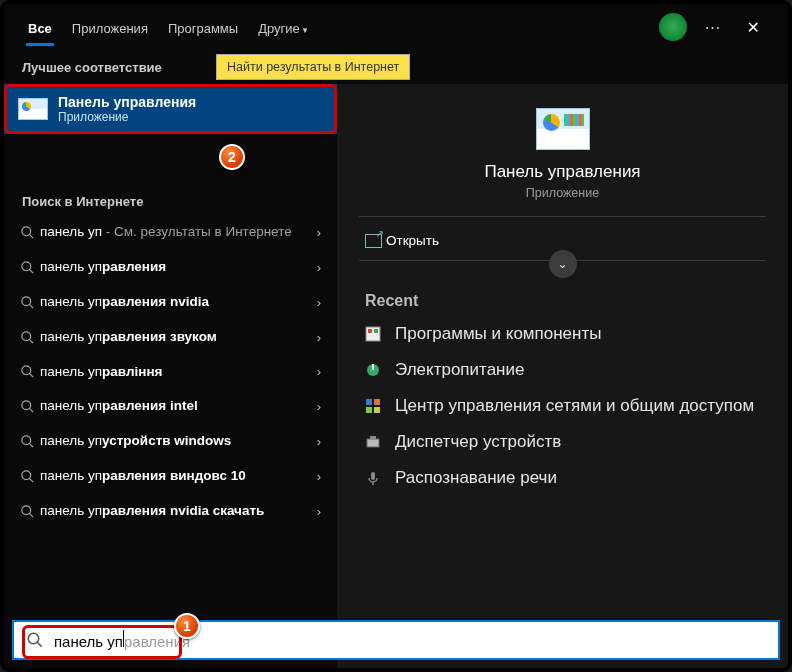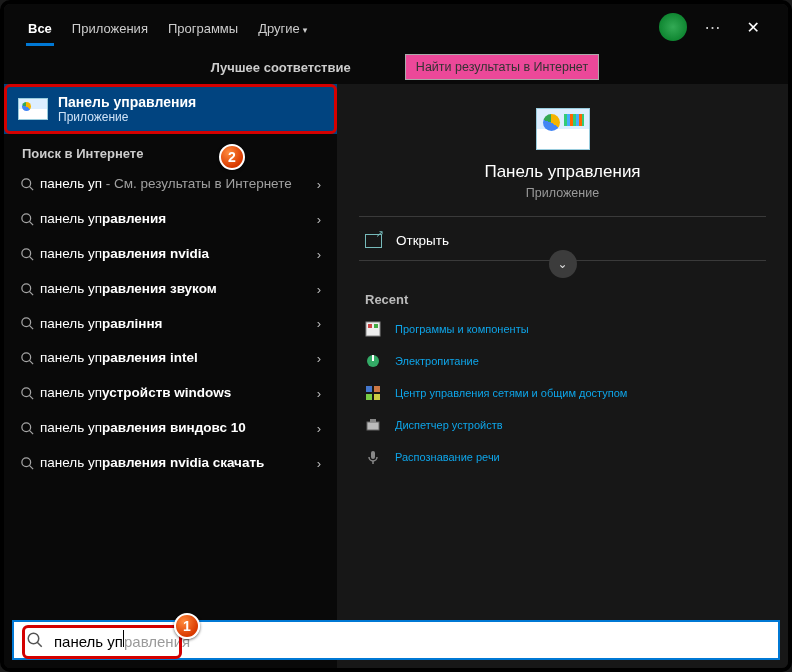--- a/index.html
+++ b/index.html
@@ -11,59 +11,59 @@
 .tab { color: #ccc; font-size: 13px; padding: 10px 10px 8px; cursor: pointer; position: relative; }
 .tab.active { color: #fff; font-weight: 600; }
 .tab.active::after { content: ""; position: absolute; left: 8px; right: 8px; bottom: -2px; height: 3px; background: #0078d4; }
 .tab .caret { margin-left: 3px; font-size: 9px; }
 .tabs-spacer { flex: 1; }
 .avatar { width: 28px; height: 28px; border-radius: 50%; background: radial-gradient(circle at 50% 50%, #3a5, #072); margin-right: 8px; }
 .more-btn { color: #ccc; font-size: 16px; padding: 6px 10px; cursor: pointer; letter-spacing: 2px; }
 .close-btn { color: #fff; font-size: 16px; padding: 4px 14px; cursor: pointer; }
 
 
-.subrow { display: flex; align-items: center; height: 34px; justify-content: center; }
+.subrow { display: flex; align-items: center; height: 34px; }
 .section-label { color: #ccc; font-size: 13px; padding: 0 18px; font-weight: 600; flex: 0 0 212px; }
-.hint-box { background: #ec4899; color: #333; font-size: 12.5px; padding: 5px 10px; border: 1px solid #aaa; }
+.hint-box { background: #fde047; color: #333; font-size: 12.5px; padding: 5px 10px; border: 1px solid #aaa; }
 
 
 .split { display: flex; flex: 1; min-height: 0; }
 .left { width: 333px; background: #090909; overflow-y: auto; }
 .right { flex: 1; background: #171717; display: flex; flex-direction: column; padding: 14px 22px 0; position: relative; }
 
 
 .best { background: #014480; padding: 10px 14px; display: flex; align-items: center; gap: 10px; position: relative; }
 .best-icon { width: 30px; height: 22px; background: linear-gradient(180deg,#def 50%,#fff 50%); border: 1px solid #9cd; position: relative; }
 .best-icon::before { content:""; position:absolute; left:3px; top:3px; width:9px; height:9px; border-radius:50%; background: conic-gradient(#f4b400 0 35%, #4285f4 35% 80%, #34a853 80% 100%); }
 .best-text { display: flex; flex-direction: column; }
 .best-title { color: #fff; font-size: 14px; font-weight: 600; }
 .best-sub { color: #cfe3f7; font-size: 12px; }
 .best .highlight-box { position: absolute; inset: 0; border: 3px solid #d40000; border-radius: 6px; pointer-events: none; }
 
-.section-head { color: #ccc; font-size: 13px; font-weight: 600; padding: 12px 18px 6px; }
+.section-head { color: #ccc; font-size: 13px; font-weight: 600; padding: 12px 18px 6px; margin-top: 48px; }
 
 .row { display: flex; align-items: center; gap: 5px; padding: 9px 16px; color: #fff; font-size: 13.5px; cursor: pointer; }
 .row .si { width: 15px; height: 15px; flex: 0 0 15px; opacity: .8; }
 .row .txt { flex: 1; line-height: 1.25; }
 .row .txt .faint { color: #a0a0a0; }
 .row .chev { color: #bbb; font-size: 13px; }
 
 
 .big-icon { width: 54px; height: 42px; margin: 10px auto 10px; background: linear-gradient(180deg,#def 50%,#fff 50%); border: 1px solid #9cd; position: relative; }
 .big-icon::before { content:""; position:absolute; left:6px; top:5px; width:17px; height:17px; border-radius:50%; background: conic-gradient(#f4b400 0 35%, #4285f4 35% 80%, #34a853 80% 100%); }
 .big-icon::after { content:""; position:absolute; right:5px; top:5px; width:20px; height:12px; background: repeating-linear-gradient(90deg,#3c7 0 3px,#4af 3px 6px,#f60 6px 9px); }
 .r-title { color: #fff; font-size: 17px; text-align: center; margin-top: 2px; }
 .r-sub { color: #9a9a9a; font-size: 12.5px; text-align: center; margin: 4px 0 16px; }
 .sep { border: none; border-top: 1px solid #3a3a3a; margin: 0 0 4px; }
-.open-row { display: flex; align-items: center; gap: 14px; padding: 12px 6px; color: #fff; font-size: 13.5px; cursor: pointer; text-align: right; }
+.open-row { display: flex; align-items: center; gap: 4px; padding: 12px 6px; color: #fff; font-size: 13.5px; cursor: pointer; text-align: right; }
 .open-ic { width: 17px; height: 14px; border: 1.5px solid #7bb; position: relative; }
 .open-ic::after { content: "↗"; position: absolute; right: -3px; top: -7px; font-size: 10px; color: #7bb; }
 .chev-circle { width: 28px; height: 28px; border-radius: 50%; background: #3c3c3c; color: #ddd; display: flex; align-items: center; justify-content: center; margin: -15px auto 6px; position: relative; z-index: 2; cursor: pointer; font-size: 12px;}
-.recent-head { color: #bbb; font-size: 13px; font-weight: 600; padding: 8px 6px 6px; }
-.recent-row { display: flex; align-items: center; gap: 14px; padding: 8px 6px; color: #0ea5e9; font-size: 11px; cursor: pointer; }
+.recent-head { color: #bbb; font-size: 16px; font-weight: 600; padding: 8px 6px 6px; }
+.recent-row { display: flex; align-items: center; gap: 14px; padding: 8px 6px; color: #e5e5e5; font-size: 17px; cursor: pointer; }
 .ri { width: 16px; height: 16px; flex: 0 0 16px; }
 
 
 .sb-wrap { position: absolute; left: 8px; right: 8px; bottom: 8px; height: 40px; background: #fff; border: 2px solid #0078d4; display: flex; align-items: center; }
 .sb-ic { width: 18px; height: 18px; margin: 0 10px 0 12px; flex: 0 0 18px; }
 .sb-text { font-size: 15px; color: #000; display: flex; align-items: baseline; }
 .sb-text .ghost { color: #9a9a9a; }
 .sb-cursor { width: 1px; height: 17px; background: #000; display: inline-block; vertical-align: middle; }
 
 

